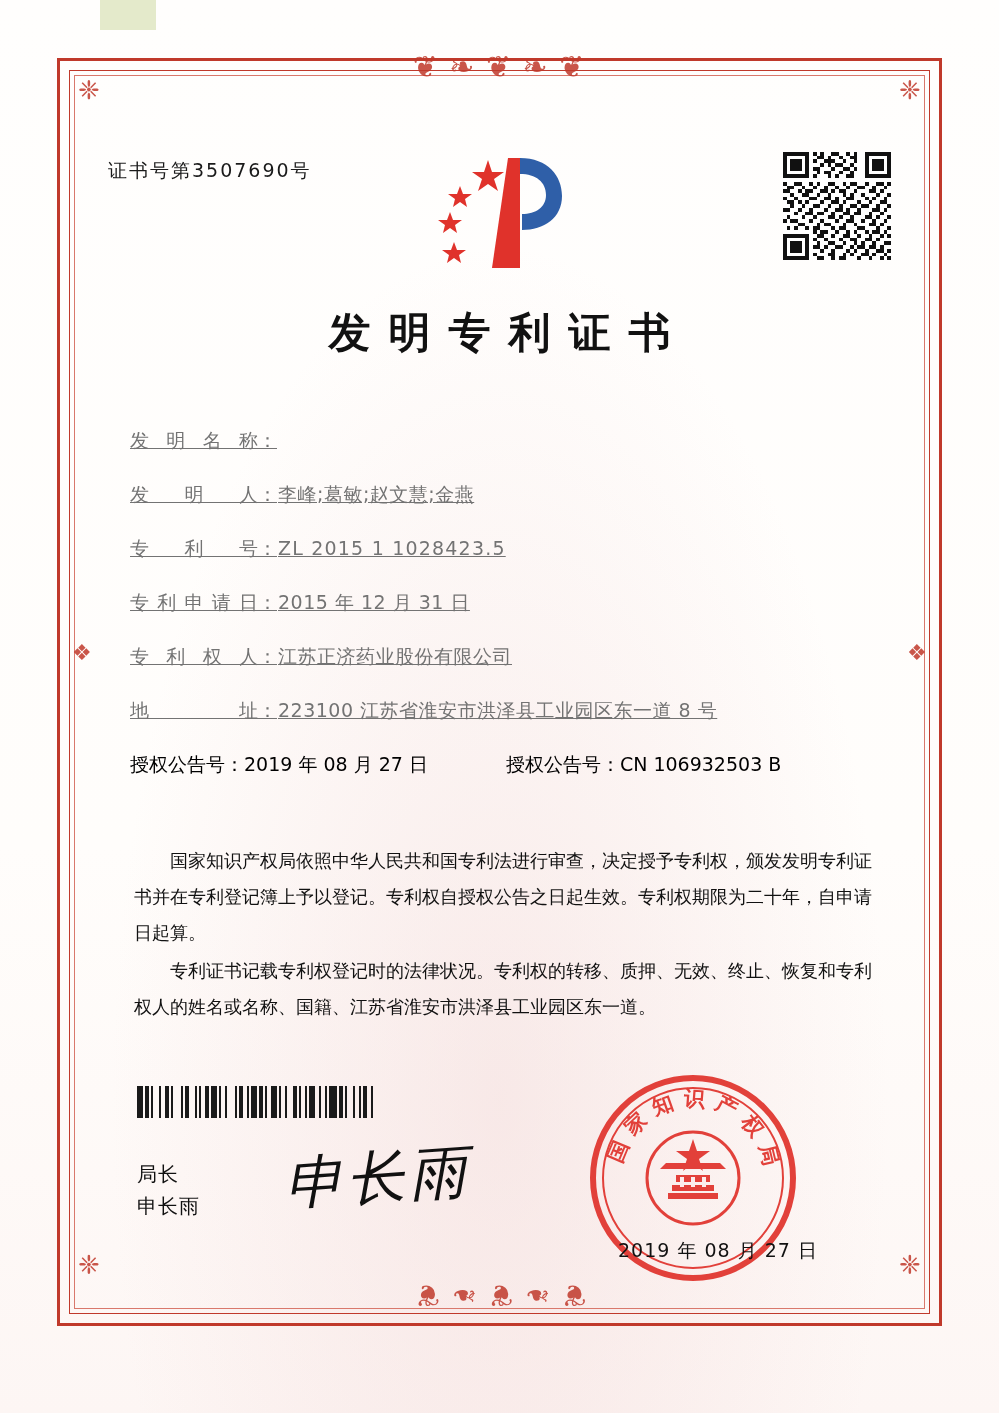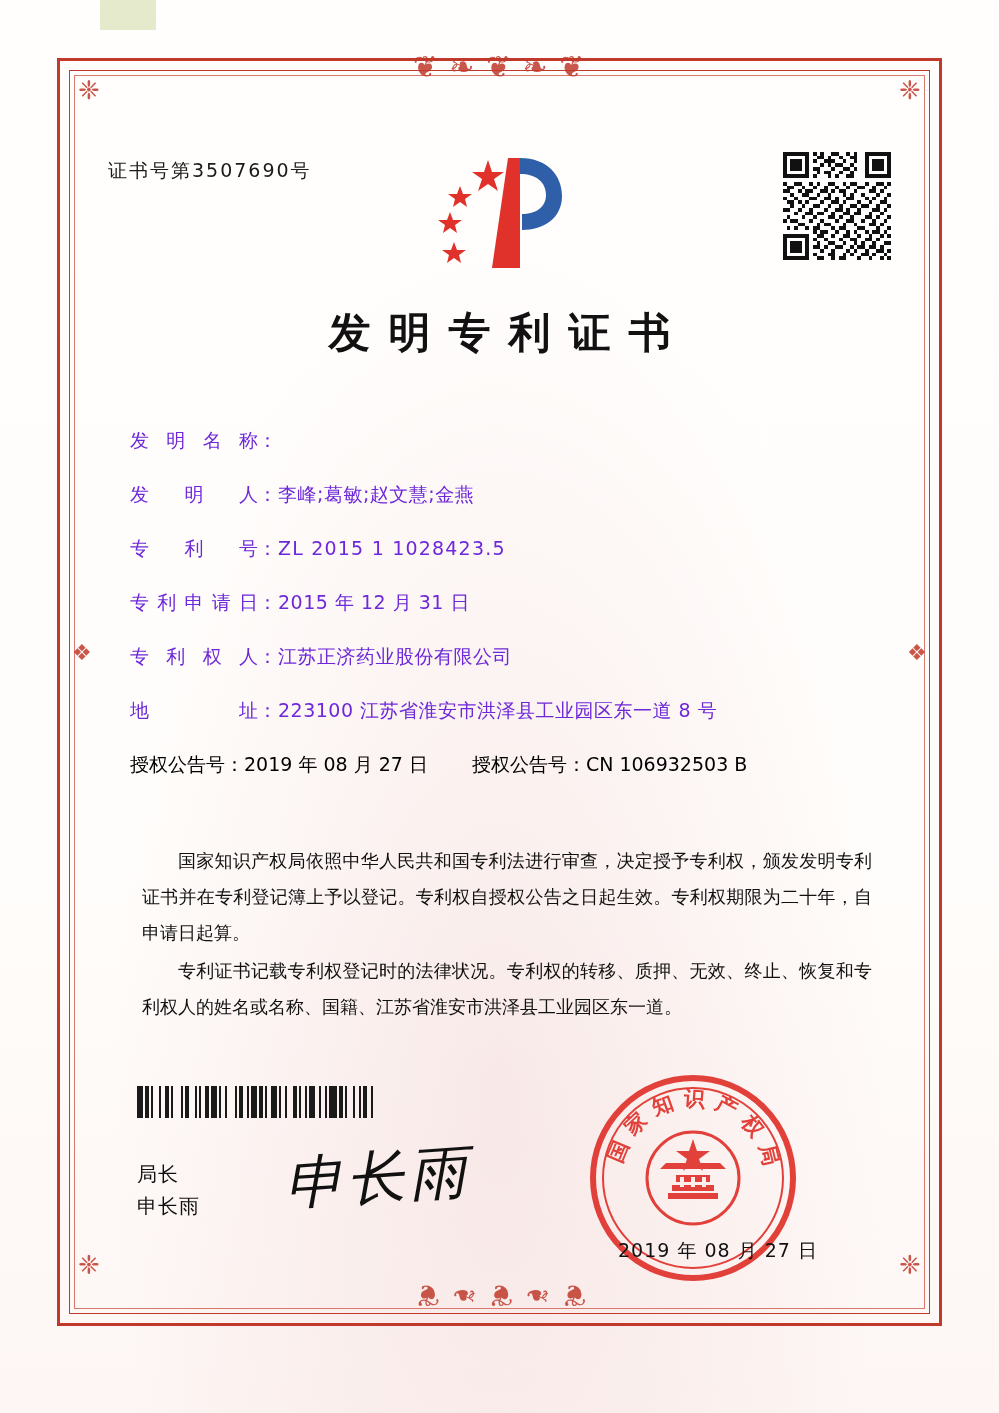--- a/index.html
+++ b/index.html
@@ -142,22 +142,23 @@
     position: absolute;
     left: 130px;
     top: 428px;
     width: 740px;
   }
   .field-row {
     display: flex;
     align-items: baseline;
     margin-bottom: 28px;
     font-size: 19px;
-    color: #6d28d9;
-    font-family: "DejaVu Sans", "Liberation Sans", sans-serif;
+    color: #737373;
+    font-family: "DejaVu Sans", "Liberation Sans", sans-serif;
+    text-decoration: underline;
   }
   .field-label {
     white-space: nowrap;
     letter-spacing: 0px;
   }
   .field-label.spread {
     display: inline-block;
     text-align: justify;
     text-align-last: justify;
   }
@@ -170,35 +171,35 @@
     font-family: "DejaVu Sans", "Liberation Sans", sans-serif;
     letter-spacing: 1.2px;
   }
   .row-two {
     display: flex;
     align-items: baseline;
     font-size: 19px;
     font-family: "DejaVu Sans", "Liberation Sans", sans-serif;
     margin-bottom: 22px;
   }
-  .row-two .seg2 { margin-left: 44px; }
+  .row-two .seg2 { margin-left: 78px; }
 
   
   .paras {
     position: absolute;
     left: 130px;
     top: 843px;
     width: 742px;
     font-size: 18px;
     line-height: 36px;
     color: #111;
     font-family: "DejaVu Sans", "Liberation Sans", sans-serif;
     text-align: justify;
   }
-  .para { text-indent: 36px; margin: 0 0 2px 12px; }
+  .para { text-indent: 36px; margin: 0 0 2px 4px; }
 
   
   .barcode {
     position: absolute;
     left: 137px;
     top: 1086px;
     width: 262px;
     height: 32px;
   }
   .barcode i {

